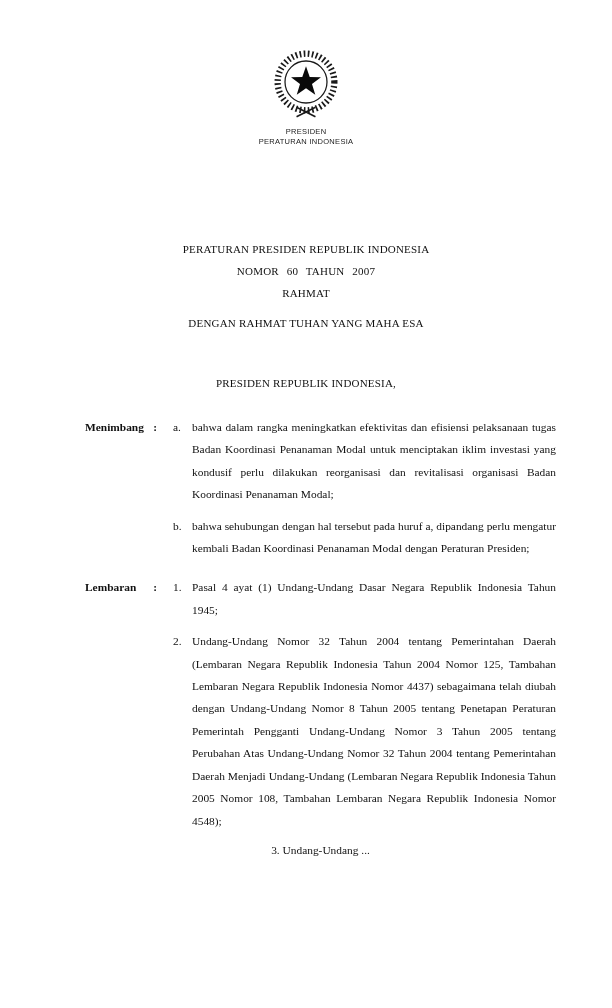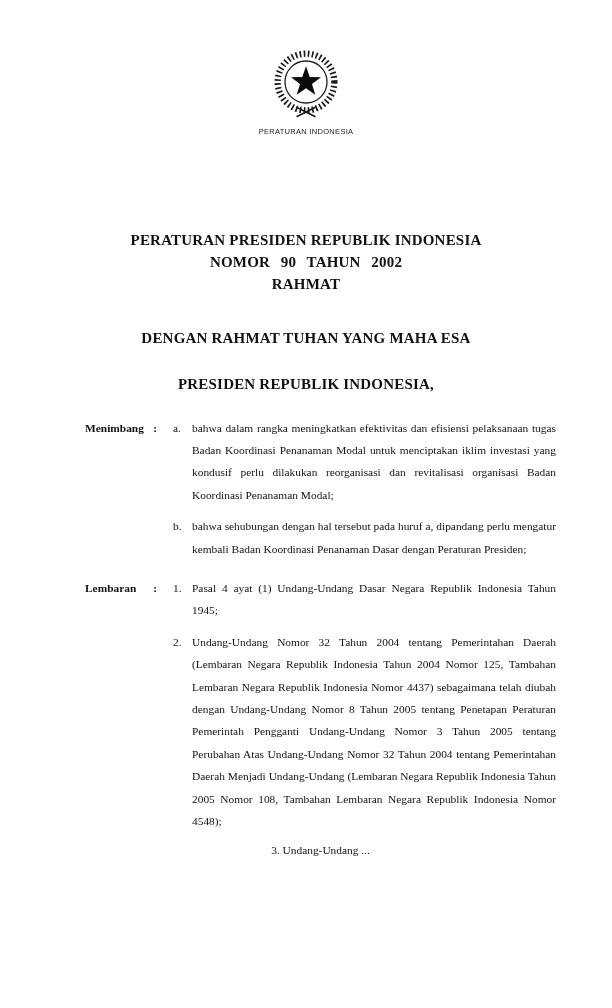--- a/index.html
+++ b/index.html
@@ -20,28 +20,28 @@
     margin-top: 3px;
     font-family: "Liberation Sans", sans-serif;
     font-size: 7.5px;
     line-height: 9.5px;
     letter-spacing: 0.3px;
     color: #222222;
   }
   .title-block {
     margin-top: 92px;
     text-align: center;
-    font-weight: bold;
-    font-size: 15px;
+    font-weight: normal;
+    font-size: 11px;
     line-height: 22px;
     letter-spacing: 0.2px;
   }
   .spread { word-spacing: 0.45em; }
-  .gap16 { margin-top: 32px; }
-  .gap22 { margin-top: 24px; }
+  .gap16 { margin-top: 8px; }
+  .gap22 { margin-top: 38px; }
   .body {
     margin: 22px 56px 0 85px;
     font-size: 11.4px;
     line-height: 22.4px;
   }
   .section {
     display: grid;
     grid-template-columns: 88px 1fr;
     margin-top: 17px;
   }
@@ -72,47 +72,48 @@
 <div class="page">
 
   <div class="header">
     <svg class="emblem" width="84" height="84" viewBox="0 0 80 80" aria-hidden="true">
       <circle cx="40" cy="40" r="27" fill="none" stroke="#1a1a1a" stroke-width="6" stroke-dasharray="1.6 2.3"></circle>
       <circle cx="40" cy="40" r="20" fill="#ffffff" stroke="#1a1a1a" stroke-width="1.2"></circle>
       <polygon fill="#0a0a0a" points="40,25 43.53,35.15 54.27,35.36 45.71,41.85 48.82,52.14 40,46 31.18,52.14 34.29,41.85 25.73,35.36 36.47,35.15"></polygon>
       <path d="M31,73 L49,64 M31,64 L49,73" stroke="#1a1a1a" stroke-width="1.6" fill="none"></path>
     </svg>
     <div class="caption">
+      <div>PRESIDEN</div>
       <div>PERATURAN INDONESIA</div>
     </div>
   </div>
 
   <div class="title-block">
     <div>PERATURAN PRESIDEN REPUBLIK INDONESIA</div>
-    <div class="spread">NOMOR 90 TAHUN 2002</div>
+    <div class="spread">NOMOR 60 TAHUN 2007</div>
     <div>RAHMAT</div>
     <div class="gap16">DENGAN RAHMAT TUHAN YANG MAHA ESA</div>
     <div class="gap22">PRESIDEN REPUBLIK INDONESIA,</div>
   </div>
 
   <div class="body">
 
     <div class="section">
       <div class="sec-label">
         <span>Menimbang</span>
         <span>:</span>
       </div>
       <div class="items">
         <div class="item">
           <span class="marker">a.</span>
           <span class="clause-text">bahwa dalam rangka meningkatkan efektivitas dan efisiensi pelaksanaan tugas Badan Koordinasi Penanaman Modal untuk menciptakan iklim investasi yang kondusif perlu dilakukan reorganisasi dan revitalisasi organisasi Badan Koordinasi Penanaman Modal;</span>
         </div>
         <div class="item">
           <span class="marker">b.</span>
-          <span class="clause-text">bahwa sehubungan dengan hal tersebut pada huruf a, dipandang perlu mengatur kembali Badan Koordinasi Penanaman Dasar dengan Peraturan Presiden;</span>
+          <span class="clause-text">bahwa sehubungan dengan hal tersebut pada huruf a, dipandang perlu mengatur kembali Badan Koordinasi Penanaman Modal dengan Peraturan Presiden;</span>
         </div>
       </div>
     </div>
 
     <div class="section">
       <div class="sec-label">
         <span>Lembaran</span>
         <span>:</span>
       </div>
       <div class="items">

